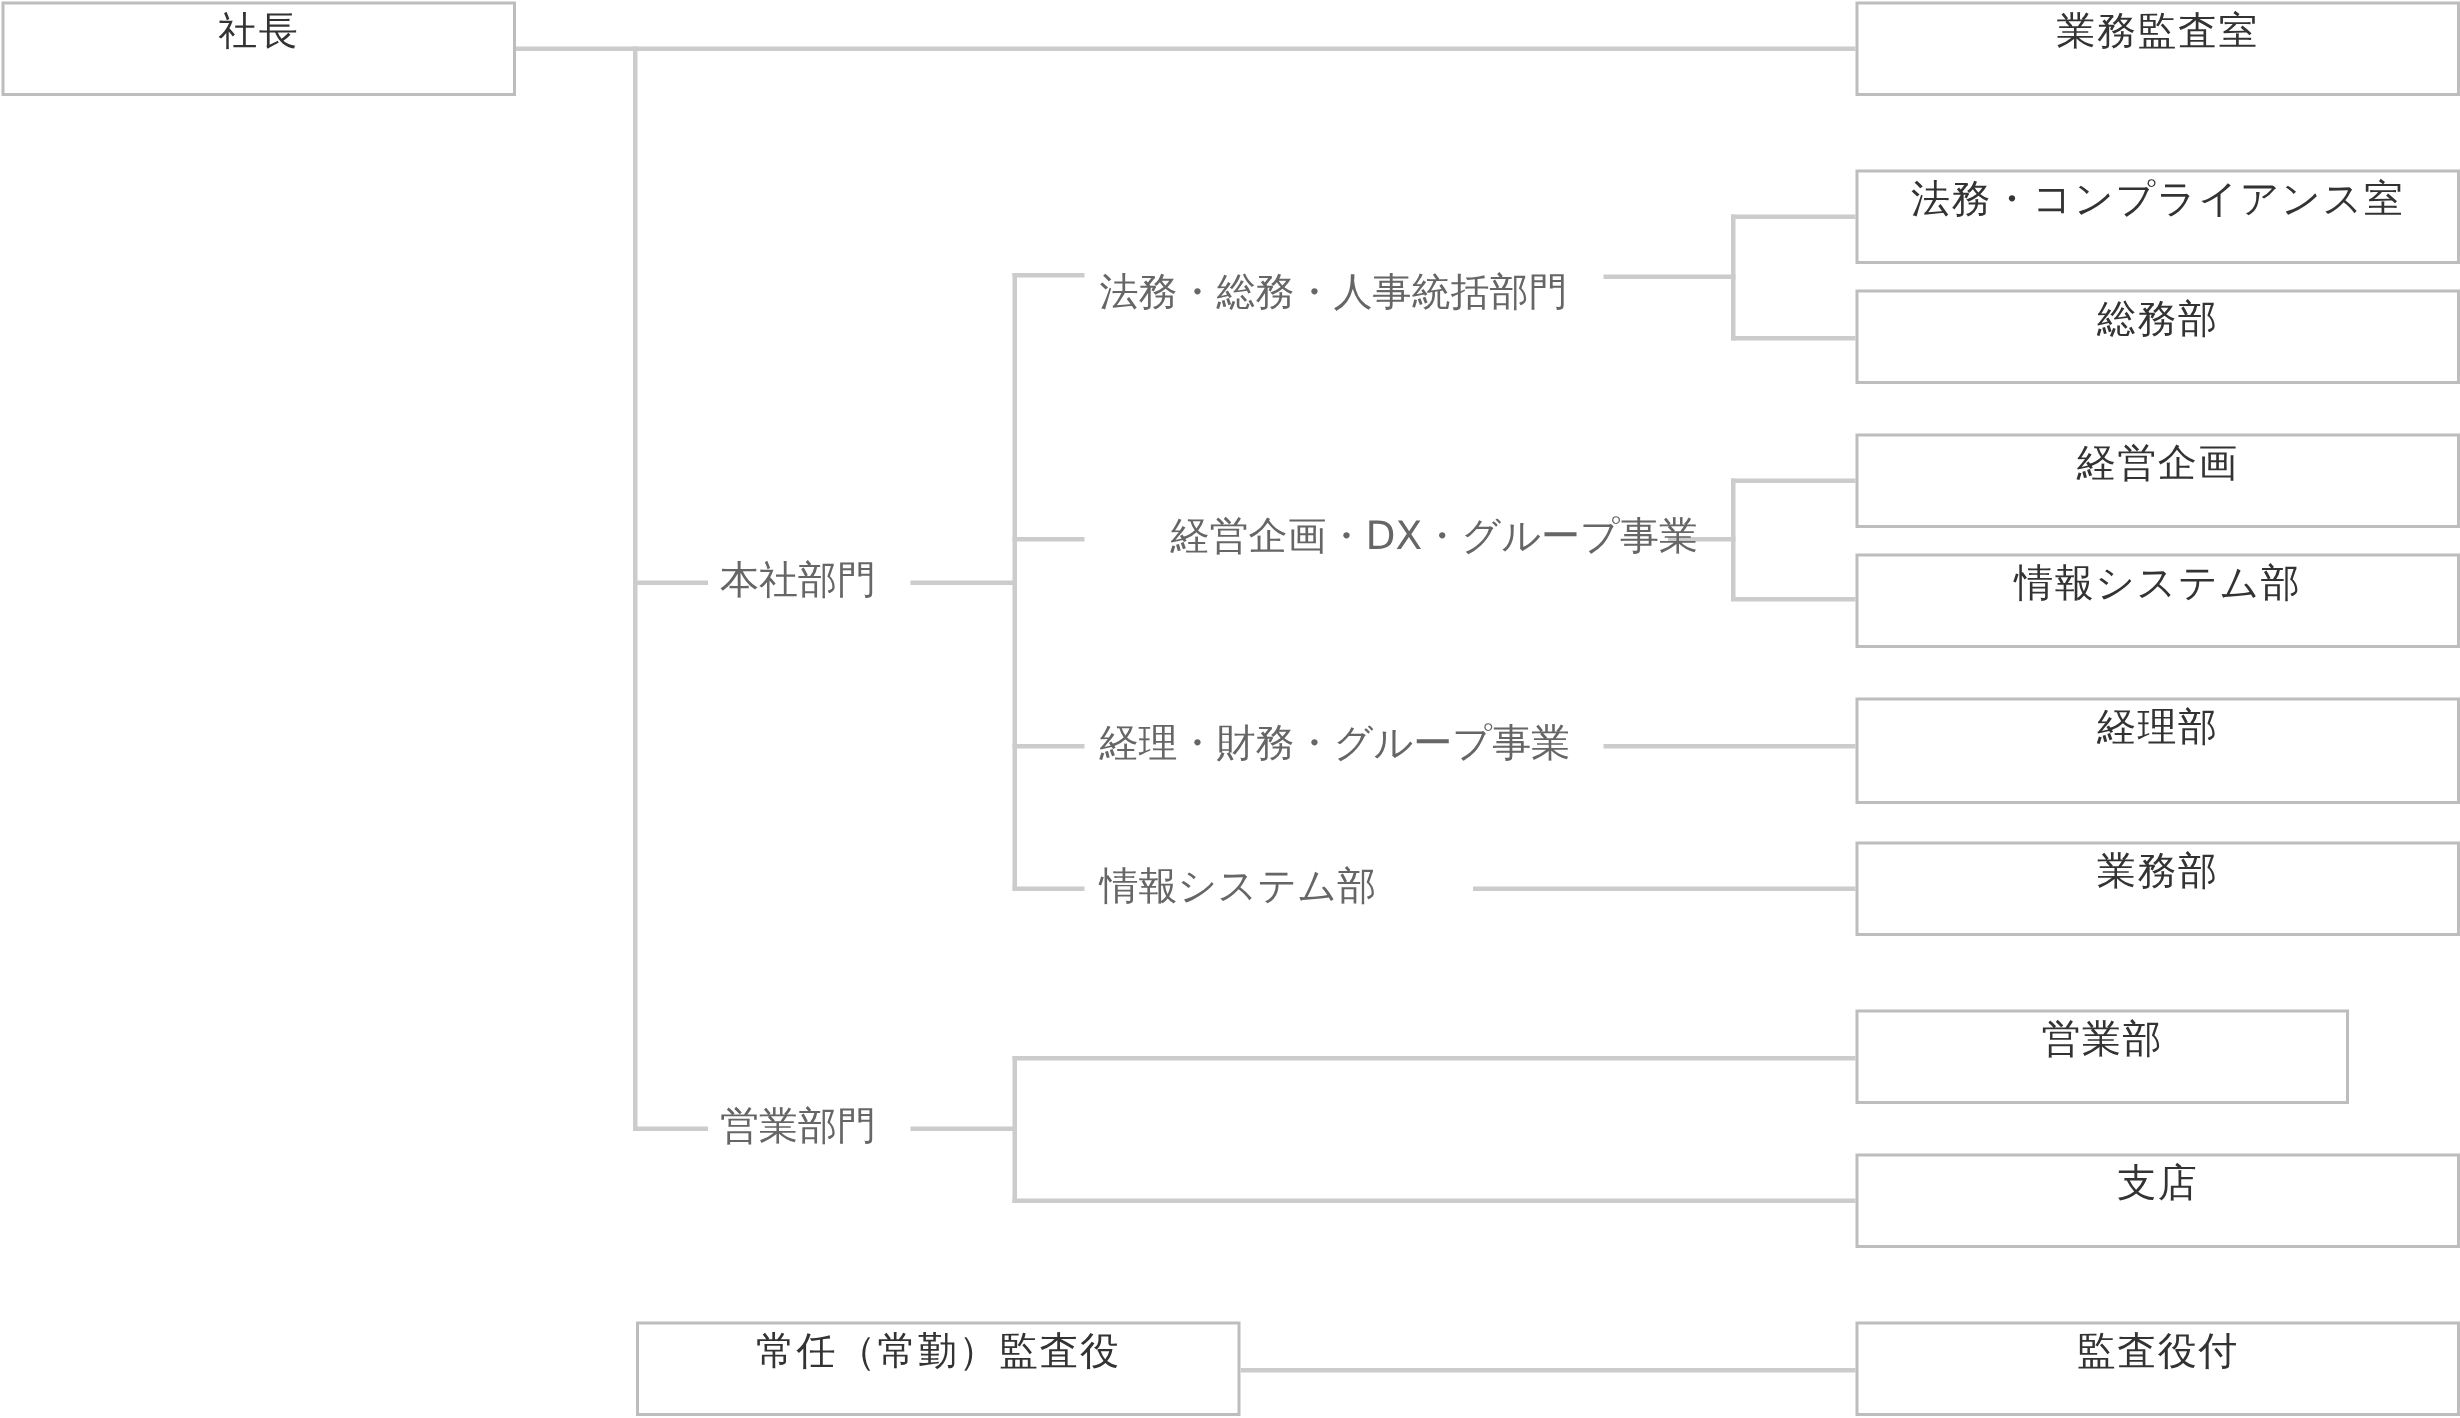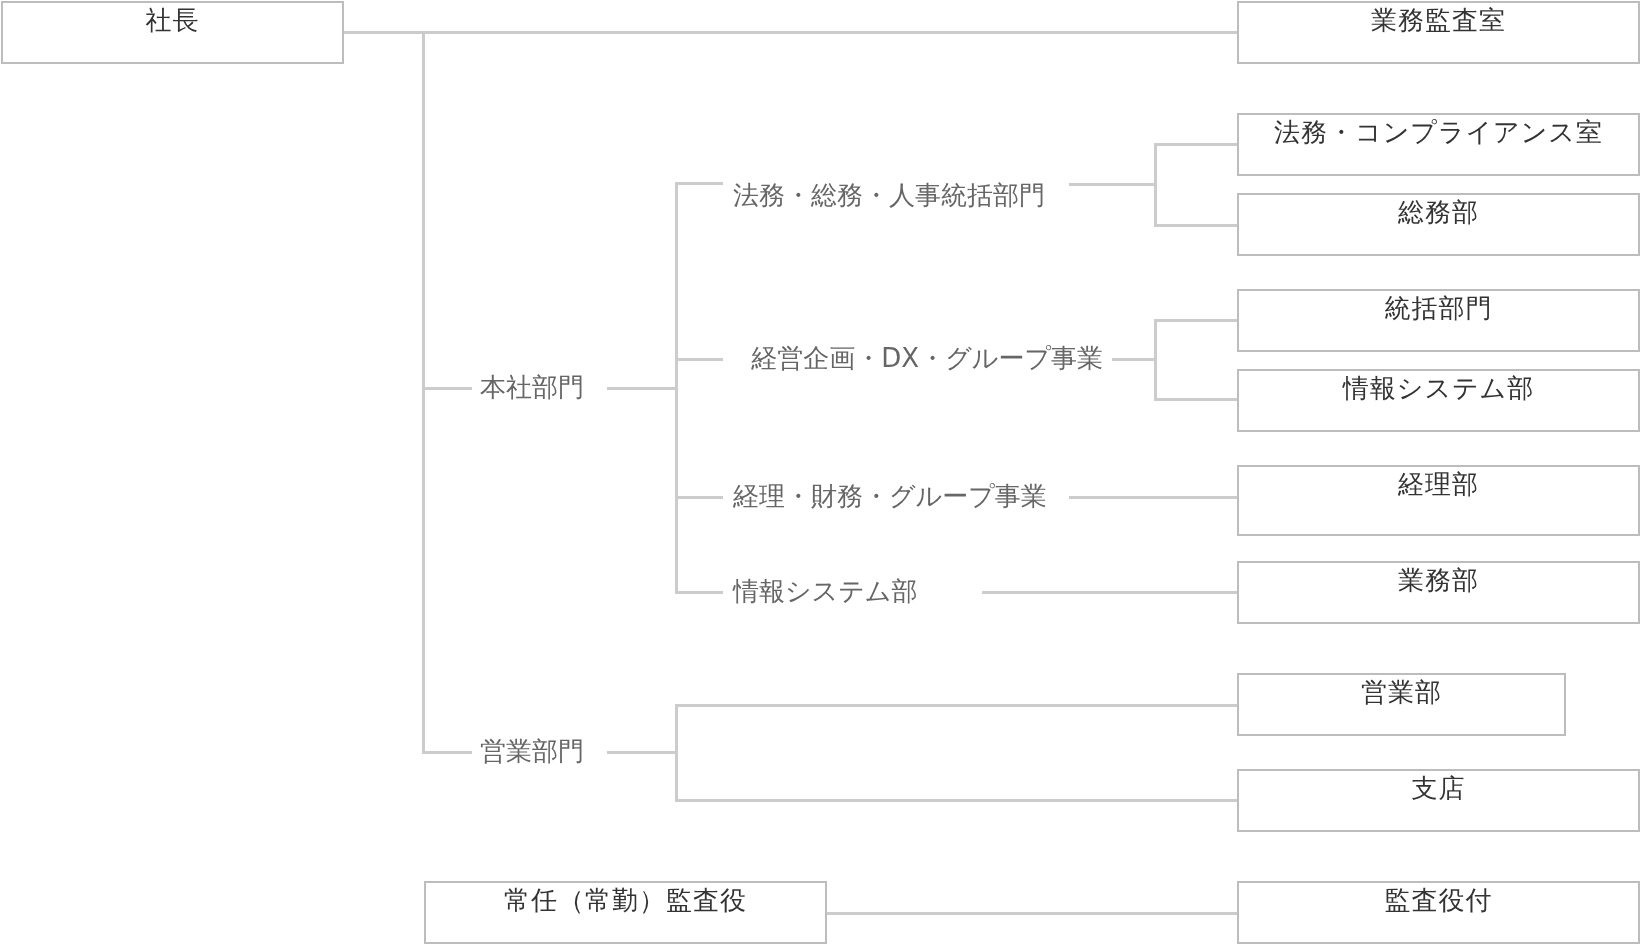--- a/index.html
+++ b/index.html
@@ -52,21 +52,21 @@
 <div class="box" style="left:1237px;top:1px;width:403px;height:63px;">
   <span>業務監査室</span>
 </div>
 <div class="box" style="left:1237px;top:113px;width:403px;height:63px;">
   <span>法務・コンプライアンス室</span>
 </div>
 <div class="box" style="left:1237px;top:193px;width:403px;height:63px;">
   <span>総務部</span>
 </div>
 <div class="box" style="left:1237px;top:289px;width:403px;height:63px;">
-  <span>統括部門</span>
+  <span>経営企画</span>
 </div>
 <div class="box" style="left:1237px;top:369px;width:403px;height:63px;">
   <span>情報システム部</span>
 </div>
 <div class="box" style="left:1237px;top:465px;width:403px;height:71px;">
   <span>経理部</span>
 </div>
 <div class="box" style="left:1237px;top:561px;width:403px;height:63px;">
   <span>業務部</span>
 </div>
@@ -79,17 +79,17 @@
 <div class="box" style="left:424px;top:881px;width:403px;height:63px;">
   <span>常任（常勤）監査役</span>
 </div>
 <div class="box" style="left:1237px;top:881px;width:403px;height:63px;">
   <span>監査役付</span>
 </div>
 
 <div class="label" style="left:480px;top:372px;">本社部門</div>
 <div class="label" style="left:480px;top:736px;">営業部門</div>
 <div class="label" style="left:733px;top:168px;margin-top:12px;">法務・総務・人事統括部門</div>
-<div class="label right" style="left:733px;top:343px;width:370px;">
+<div class="label right" style="left:762px;top:343px;width:370px;">
   <div>経営企画・DX・グループ事業</div>
 </div>
 <div class="label" style="left:733px;top:481px;">経理・財務・グループ事業</div>
 <div class="label" style="left:733px;top:576px;">情報システム部</div>
 
 </body></html>

